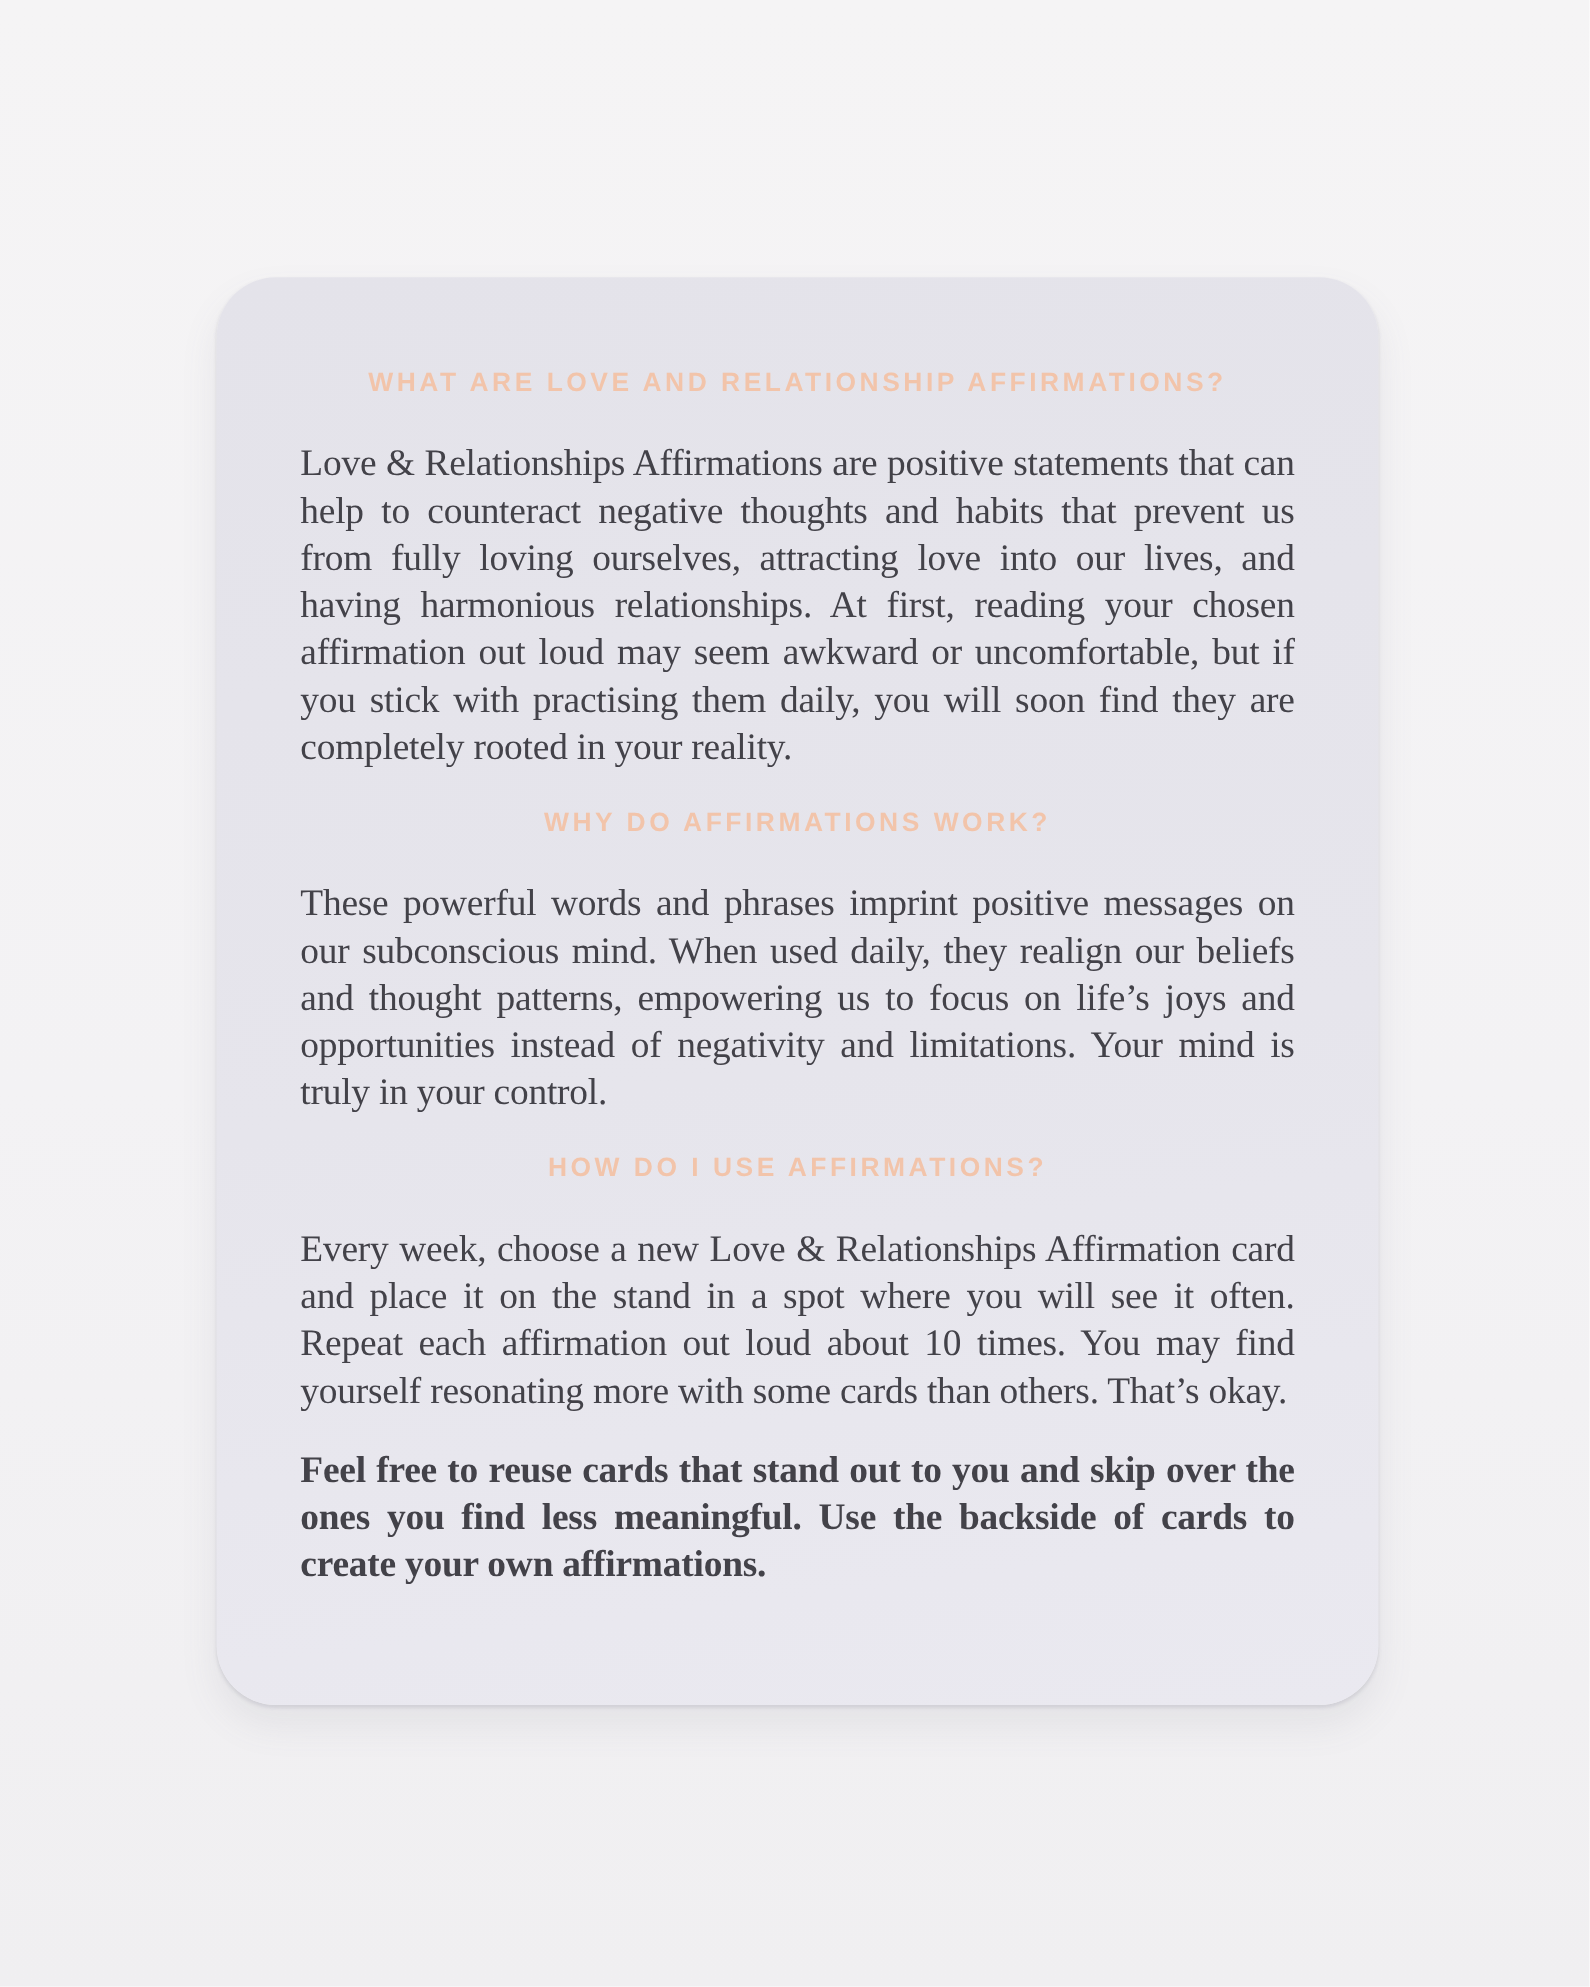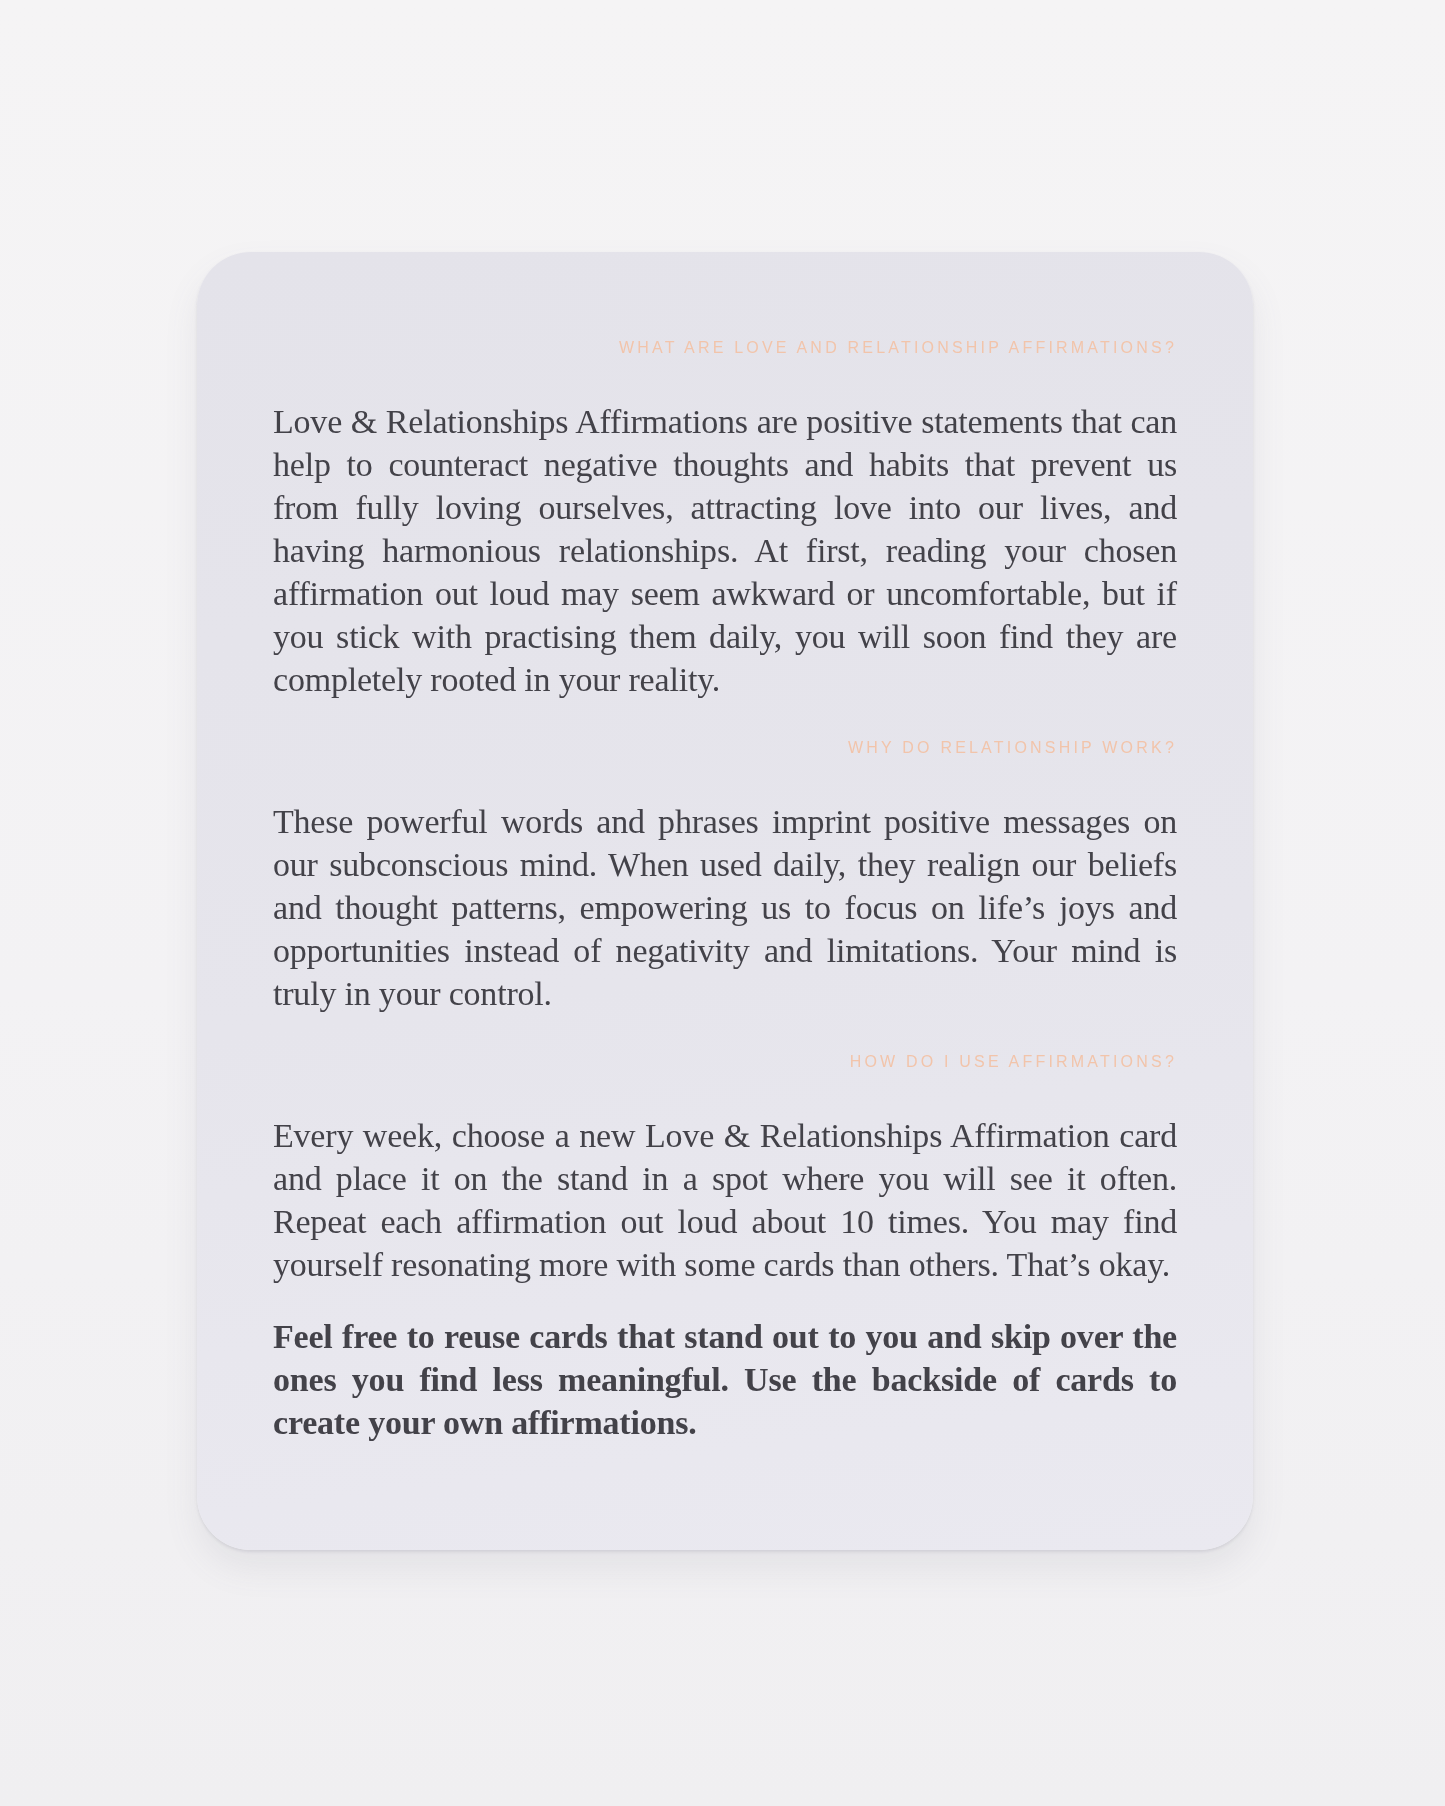--- a/index.html
+++ b/index.html
@@ -21,25 +21,25 @@
     width: 1056px;
     height: 1298px;
     box-sizing: border-box;
     padding: 83px 76px 0 76px;
     border-radius: 54px;
     background: linear-gradient(173deg, #e4e3ea 0%, #e6e5ec 55%, #eae9f0 100%);
     box-shadow: 0 2px 3px rgba(110,110,128,0.16), 0 18px 34px rgba(110,110,128,0.10);
   }
   .section-heading {
     font-family: "Liberation Sans", sans-serif;
-    font-weight: 400;
-    font-size: 16px;
+    font-weight: 700;
+    font-size: 24px;
     line-height: 26px;
     letter-spacing: 3.2px;
-    text-align: right;
+    text-align: center;
     color: #f2c4aa;
     margin: 34px 0 39px 0;
   }
   .section:first-child .section-heading {
     margin-top: 0;
   }
   .body-paragraph {
     font-size: 34px;
     line-height: 43px;
     letter-spacing: -0.2px;
@@ -56,21 +56,21 @@
 <body>
 
 <div class="card">
 
   <div class="section">
     <div class="section-heading">WHAT ARE LOVE AND RELATIONSHIP AFFIRMATIONS?</div>
     <p class="body-paragraph">Love &amp; Relationships Affirmations are positive statements that can help to counteract negative thoughts and habits that prevent us from fully loving ourselves, attracting love into our lives, and having harmonious relationships. At first, reading your chosen affirmation out loud may seem awkward or uncomfortable, but if you stick with practising them daily, you will soon find they are completely rooted in your reality.</p>
   </div>
 
   <div class="section">
-    <div class="section-heading">WHY DO RELATIONSHIP WORK?</div>
+    <div class="section-heading">WHY DO AFFIRMATIONS WORK?</div>
     <p class="body-paragraph">These powerful words and phrases imprint positive messages on our subconscious mind. When used daily, they realign our beliefs and thought patterns, empowering us to focus on life’s joys and opportunities instead of negativity and limitations. Your mind is truly in your control.</p>
   </div>
 
   <div class="section">
     <div class="section-heading">HOW DO I USE AFFIRMATIONS?</div>
     <p class="body-paragraph">Every week, choose a new Love &amp; Relationships Affirmation card and place it on the stand in a spot where you will see it often. Repeat each affirmation out loud about 10 times. You may find yourself resonating more with some cards than others. That’s okay.</p>
     <p class="body-paragraph">Feel free to reuse cards that stand out to you and skip over the ones you find less meaningful. Use the backside of cards to create your own affirmations.</p>
   </div>
 
 </div>

